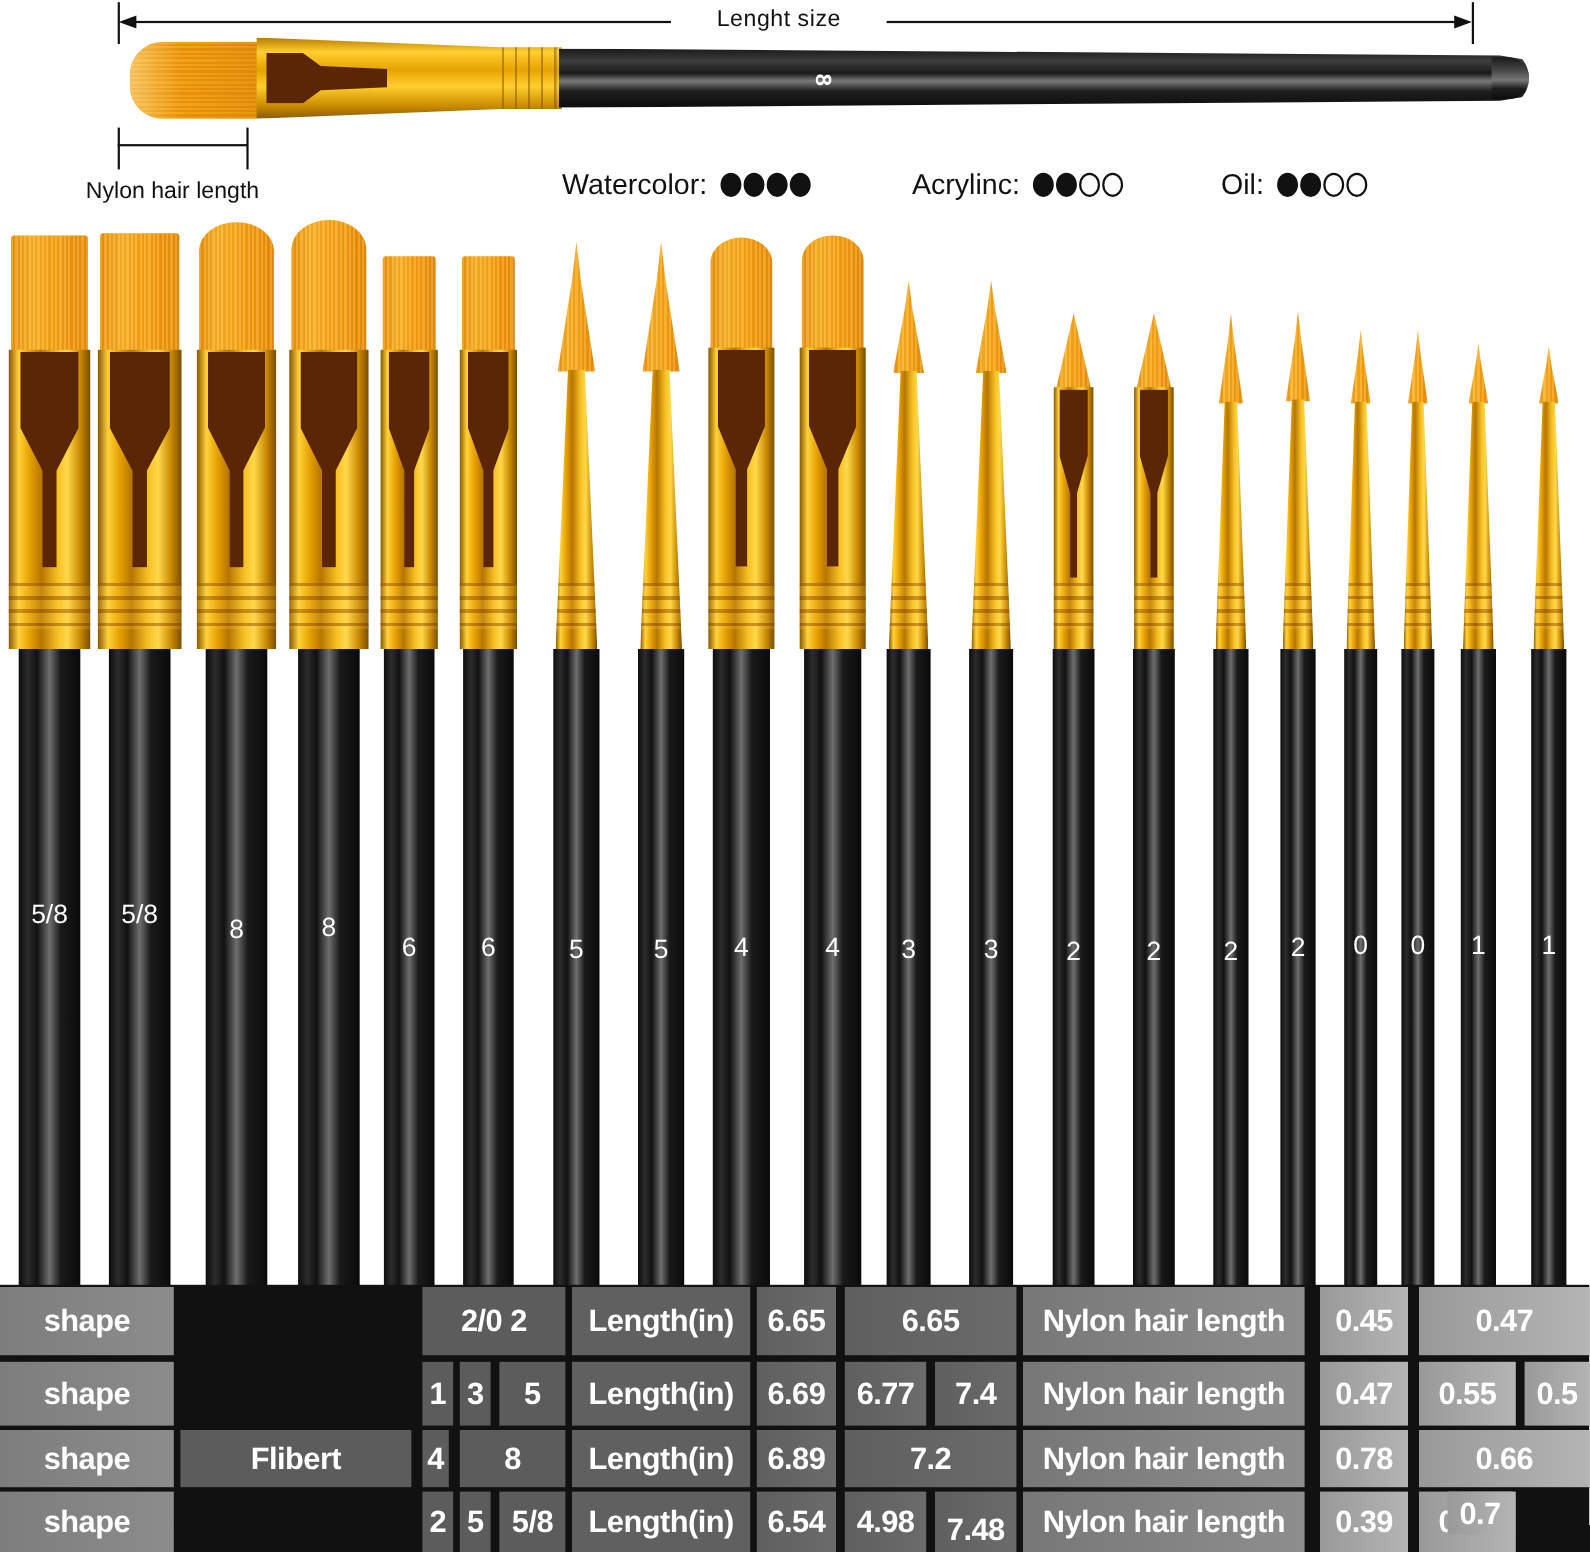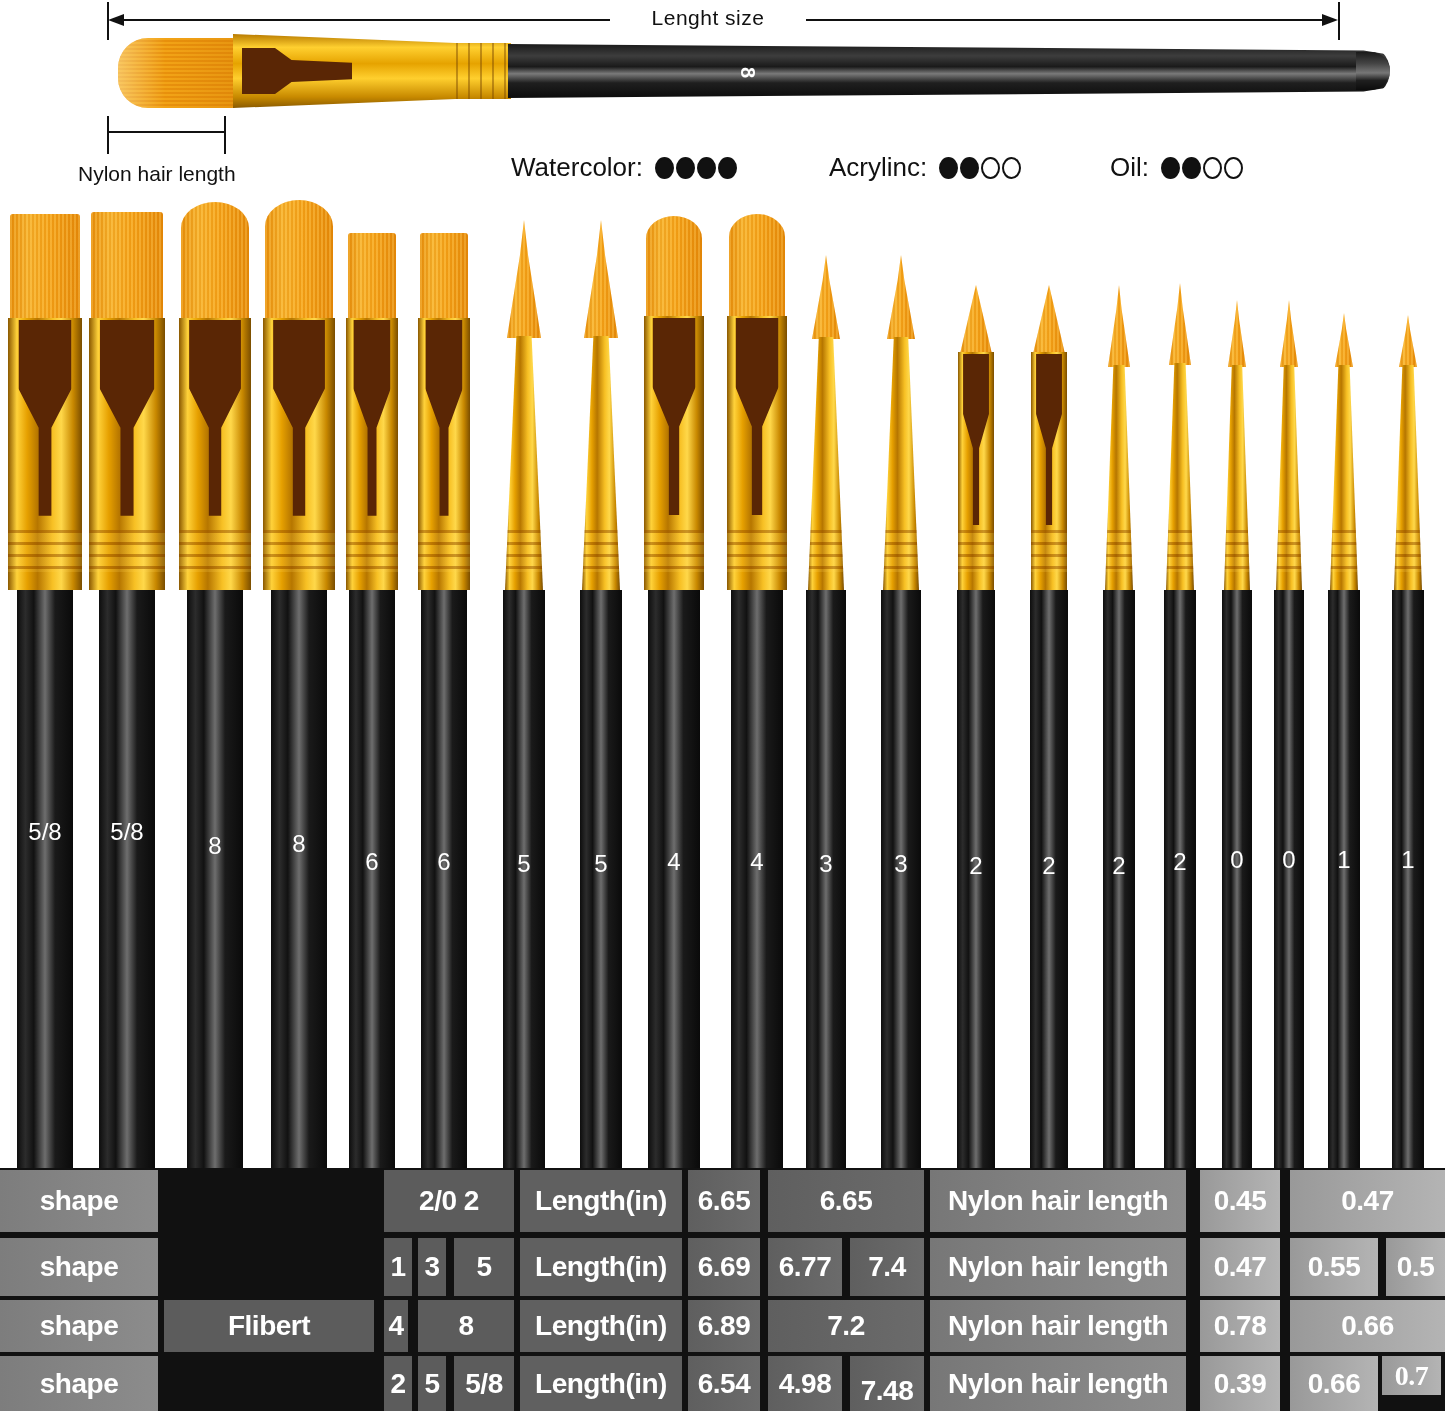--- a/index.html
+++ b/index.html
@@ -341,14 +341,14 @@
     <div class="cell c-size" style="left: 384px; top: 188px; width: 28px; height: 55px;">2</div>
     <div class="cell c-size" style="left: 418px; top: 188px; width: 28px; height: 55px;">5</div>
     <div class="cell c-size" style="left: 454px; top: 188px; width: 60px; height: 55px;">5/8</div>
     <div class="cell c-lenlbl" style="left: 520px; top: 188px; width: 162px; height: 55px;">Length(in)</div>
     <div class="cell c-len" style="left: 688px; top: 188px; width: 72px; height: 55px;">6.54</div>
     <div class="cell c-len" style="left: 768px; top: 188px; width: 74px; height: 55px;">4.98</div>
     <div class="cell c-len" style="left: 850px; top: 188px; width: 74px; height: 69px;">7.48</div>
     <div class="cell c-nylbl" style="left: 930px; top: 188px; width: 256px; height: 55px;">Nylon hair length</div>
     <div class="cell c-ny" style="left: 1200px; top: 188px; width: 80px; height: 55px;">0.39</div>
     <div class="cell c-ny" style="left: 1290px; top: 188px; width: 88px; height: 55px;">0.66</div>
-    <div class="cell c-ny" style="left: 1382px; top: 188px; width: 59px; height: 39px; font-family: Liberation Serif, serif;">0.7</div>
+    <div class="cell c-ny" style="left: 1316px; top: 188px; width: 59px; height: 39px;">0.7</div>
   </div>
 
 </body></html>

